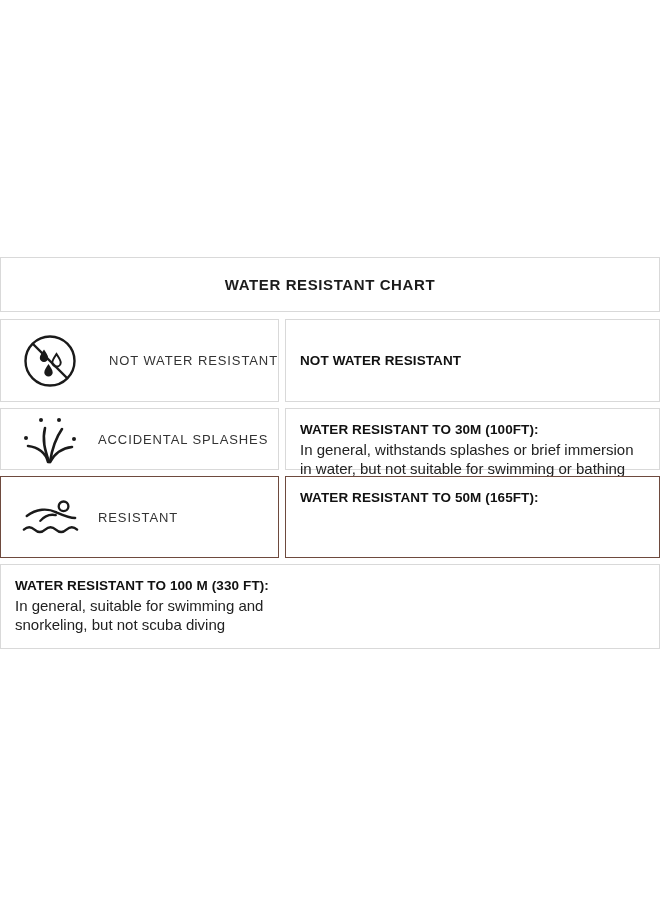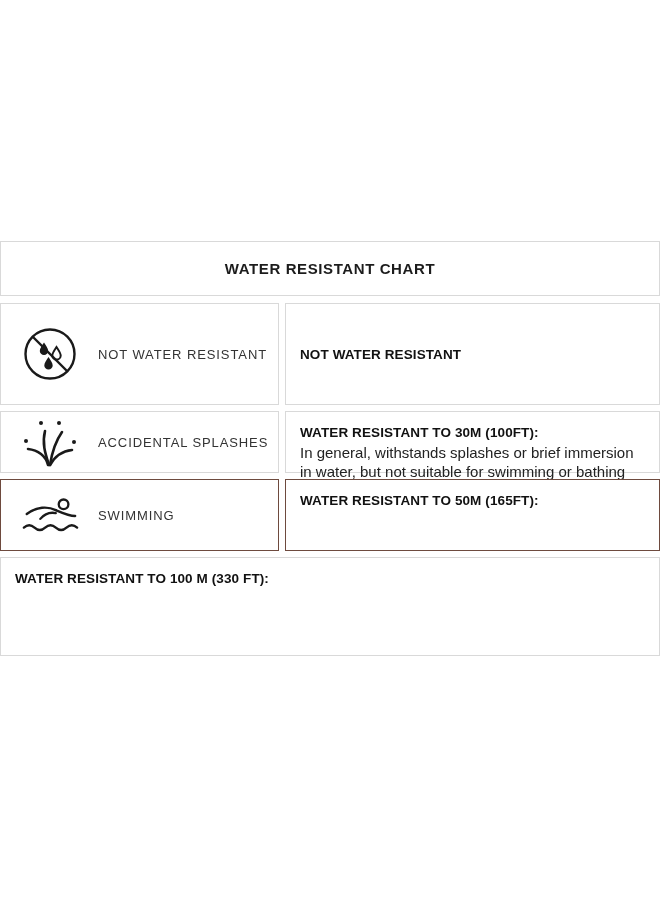--- a/index.html
+++ b/index.html
@@ -11,21 +11,21 @@
   html,body{background:#ffffff;}
   body{
     width:660px;height:900px;
     font-family:"Liberation Sans", sans-serif;
     color:var(--text);
     position:relative;
     overflow:hidden;
   }
   .chart{
     position:absolute;
-    top:241px;left:0;
+    top:257px;left:0;
     width:660px;
   }
   .title-box{
     border:1px solid var(--border);
     height:55px;
     display:flex;align-items:center;justify-content:center;
     margin-bottom:7px;
     background:#fff;
   }
   .chart-title{
@@ -36,24 +36,24 @@
   }
   .row{
     display:flex;
     gap:6px;
     margin-bottom:6px;
   }
   .cell{
     border:1px solid var(--border);
     background:#fff;
   }
-  .row.r1 .cell{height:102px;}
+  .row.r1 .cell{height:83px;justify-content:space-between;}
   .row.r2 .cell{height:62px;}
-  .row.r3 .cell{height:72px;}
-  .row.r4 .cell{height:99px;}
+  .row.r3 .cell{height:82px;}
+  .row.r4 .cell{height:85px;}
   .row.highlight .cell{
     border:1.5px solid var(--highlight-border);
   }
   .cell.left{
     width:279px;
     display:flex;
     align-items:center;
     padding-left:18px;
     gap:17px;
     flex-shrink:0;
@@ -150,26 +150,28 @@
     <div class="cell left">
       <div class="icon-box">
         <svg width="64" height="40" viewBox="0 0 64 40" fill="none" stroke="#1a1a1a" stroke-width="2.4" stroke-linecap="round">
           <circle cx="46" cy="9" r="5"></circle>
           <path d="M8 19 C18 11 30 11 38 15"></path>
           <path d="M38 15 C45 18 51 21 58 21"></path>
           <path d="M22 24 C27 18 33 17 38 18"></path>
           <path d="M5 33 q5.5 -5 11 0 t11 0 t11 0 t11 0 t11 0"></path>
         </svg>
       </div>
-      <div class="row-label">SWIMMING</div>
+      <div class="row-label">RESISTANT</div>
     </div>
     <div class="cell right">
       <div class="row-heading">WATER RESISTANT TO 50M (165FT):</div>
     </div>
   </div>
 
   <div class="row r4">
     <div class="cell right">
       <div class="row-heading">WATER RESISTANT TO 100 M (330 FT):</div>
+      <div class="row-body">In general, suitable for swimming and
+snorkeling, but not scuba diving</div>
     </div>
   </div>
 
 </div>
 
 </body></html>

